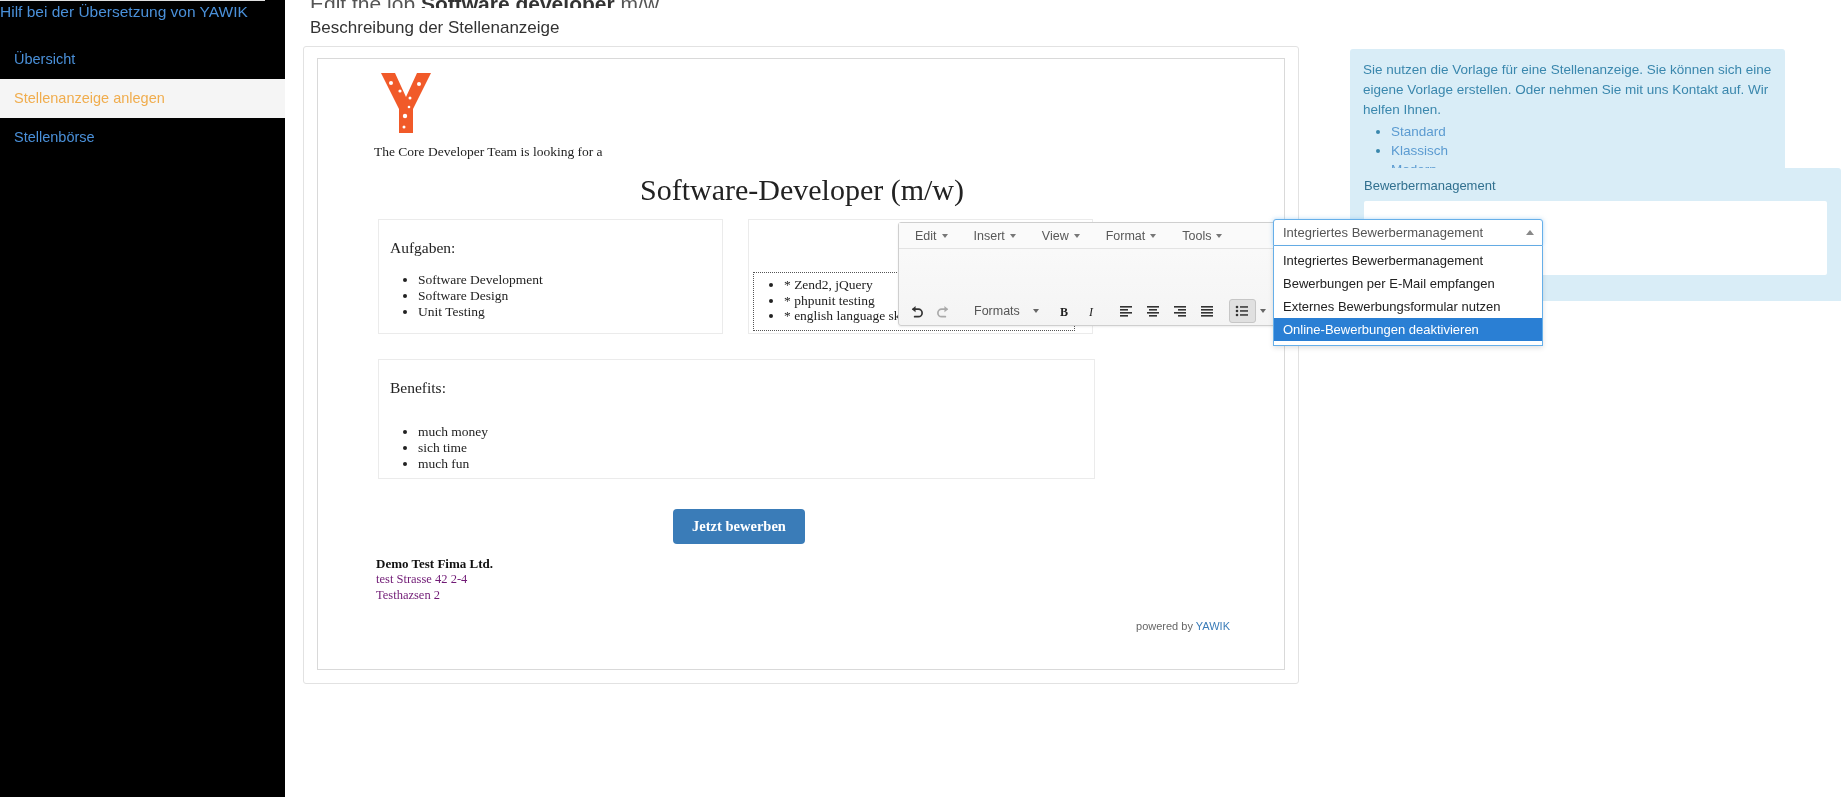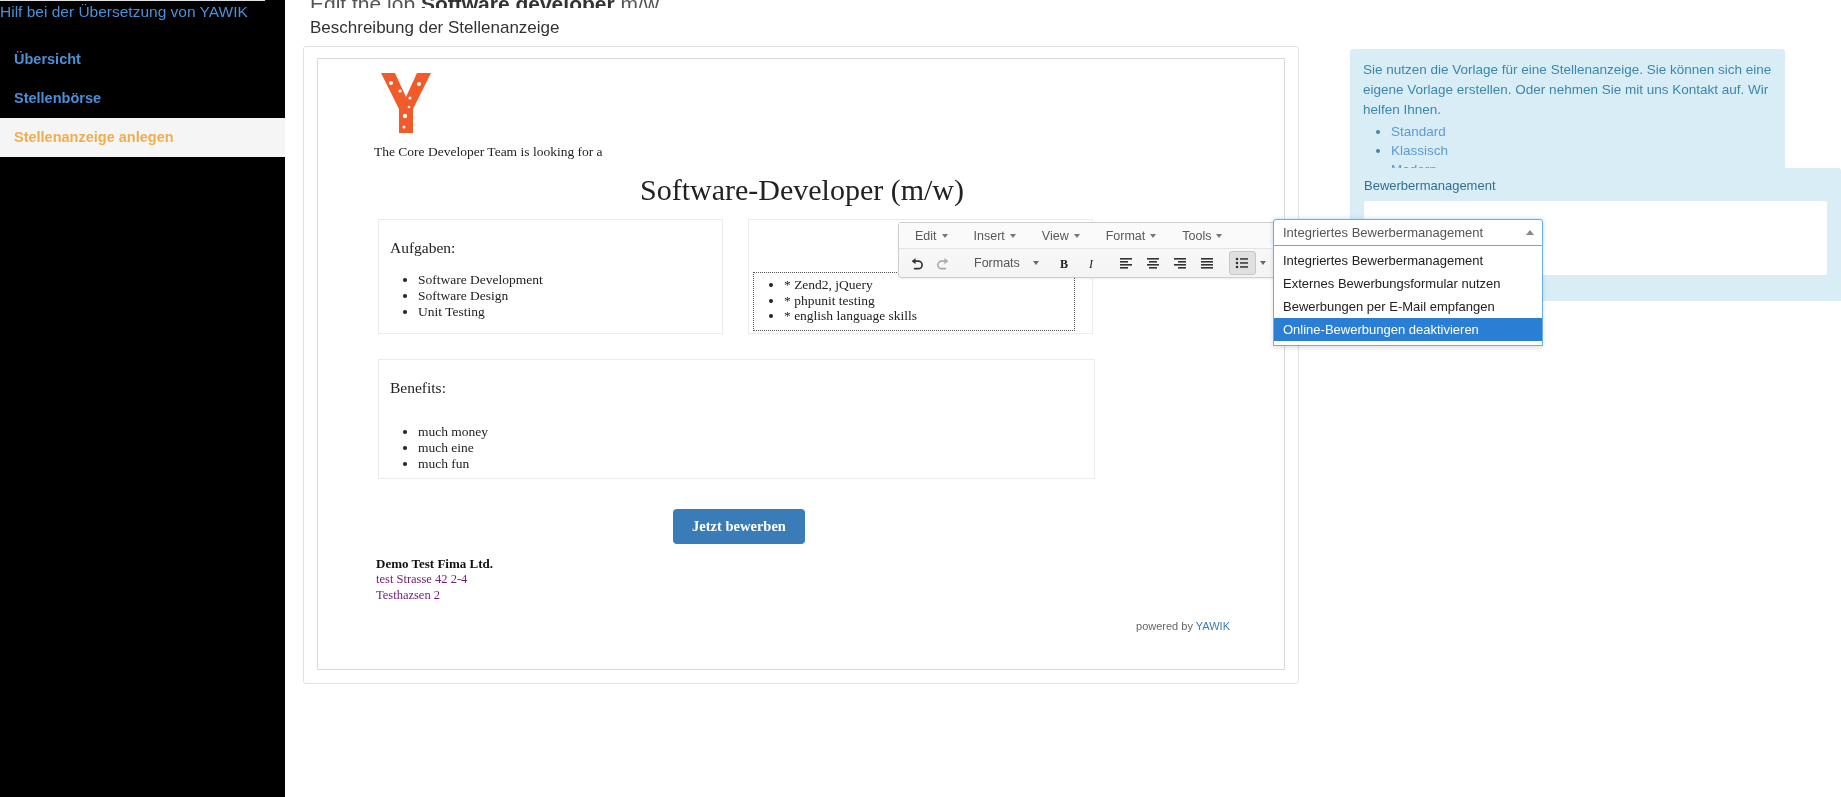--- a/index.html
+++ b/index.html
@@ -22,21 +22,21 @@
     border-top: 1px solid #e0e0e0;
     padding-top: 2px;
   }
   .sidebar-help a {
     display:block; color:#4a90d9; font-size: 15.5px; line-height: 18px;
     text-decoration: none; padding: 0 0 0 0;
   }
   .nav-list { position: absolute; left: 0; top: 40px; width: 285px; }
   .nav-item {
     display:block; padding: 10px 14px; font-size: 14.5px;
-    color:#4a90d9; text-decoration:none; line-height: 19px; font-weight: bold;
+    color:#4a90d9; text-decoration:none; line-height: 19px;
   }
   .nav-item.active { background:#f5f5f5; color:#f0ad4e; }
 
   
   .main { position: absolute; left: 285px; top: 0; width: 1065px; }
   .page-title-wrap {
     position:absolute; left: 25px; top: -8px; width: 900px;
     font-size: 21px; color:#333; white-space: nowrap;
     overflow: hidden; height: 16px;
   }
@@ -148,21 +148,21 @@
     font-size: 12.5px; color:#585858; padding: 2px 12px 2px 6px;
     cursor: pointer; position: relative; background: transparent; border:none;
     font-family:"Liberation Sans", sans-serif;
   }
   .mce-menu-btn .caret {
     display:inline-block; margin-left: 5px;
     border-left: 3.5px solid transparent; border-right: 3.5px solid transparent;
     border-top: 4px solid #777; vertical-align: middle;
   }
   .mce-toolbar {
-    display:flex; align-items:center; height: 28px; padding: 2px 4px; gap:0px;
+    display:flex; align-items:center; height: 28px; padding: 2px 4px; gap:0px;margin-top:48px;
   }
   .tb-group { display:flex; align-items:center; }
   .tb-sep { width:1px; height: 20px; background:#dcdcdc; margin: 0 4px; }
   .tb-btn {
     width: 27px; height: 24px; display:flex; align-items:center; justify-content:center;
     background: transparent; border: 1px solid transparent; border-radius: 3px;
     cursor:pointer; color:#333;
   }
   .tb-btn.active { background:#e0e0e0; border-color:#c6c6c6; }
   .tb-btn.wide { width: auto; padding: 0 8px; font-size: 12.5px; color:#555; }
@@ -232,22 +232,22 @@
 <body>
 
 <div class="page">
 
   <div class="sidebar">
     <div class="sidebar-help">
       <a href="#">Hilf bei der Übersetzung von YAWIK</a>
     </div>
     <div class="nav-list">
       <a href="#" class="nav-item">Übersicht</a>
+      <a href="#" class="nav-item active">Stellenanzeige anlegen</a>
       <a href="#" class="nav-item">Stellenbörse</a>
-      <a href="#" class="nav-item active">Stellenanzeige anlegen</a>
     </div>
   </div>
 
   <div class="main">
 
     <div class="page-title-wrap">
       <span class="sub">Edit the job </span><b>Software developer</b><span class="sub"> m/w</span>
     </div>
 
     <div class="section-title">Beschreibung der Stellenanzeige</div>
@@ -286,21 +286,21 @@
           <ul>
             <li>* Zend2, jQuery</li>
             <li>* phpunit testing</li>
             <li>* english language skills</li>
           </ul>
         </div>
 
         <div class="box-label lbl-benefits">Benefits:</div>
         <ul class="serif-list list-benefits">
           <li>much money</li>
-          <li>much eine</li>
+          <li>sich time</li>
           <li>much fun</li>
         </ul>
 
         <button class="apply-btn">Jetzt bewerben</button>
 
         <div class="company-block">
           <div class="cname">Demo Test Fima Ltd.</div>
           <div class="cline">test Strasse 42 2-4</div>
           <div class="cline">Testhazsen 2</div>
         </div>
@@ -514,19 +514,19 @@
     </div>
   </div>
 
   <div class="select-wrap">
     <div class="select-box">
       <span class="val">Integriertes Bewerbermanagement</span>
       <span class="up-caret"></span>
     </div>
     <div class="dropdown-list">
       <div class="dd-opt">Integriertes Bewerbermanagement</div>
+      <div class="dd-opt">Bewerbungen per E-Mail empfangen</div>
       <div class="dd-opt">Externes Bewerbungsformular nutzen</div>
-      <div class="dd-opt">Bewerbungen per E-Mail empfangen</div>
       <div class="dd-opt selected">Online-Bewerbungen deaktivieren</div>
     </div>
   </div>
 
 </div>
 
 </body></html>

